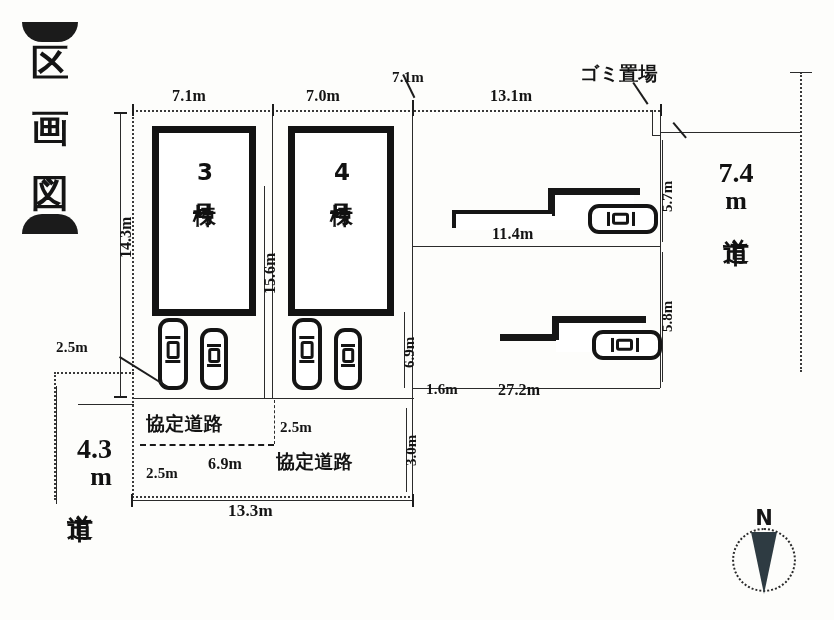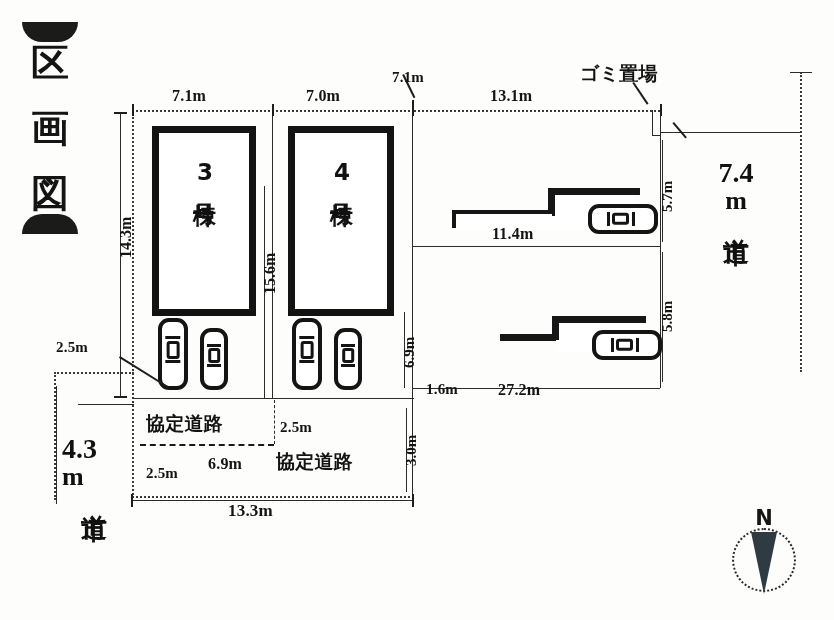--- a/index.html
+++ b/index.html
@@ -230,21 +230,21 @@
   <div class="lbl" style="left:276px;top:452px;font-size:19px;font-family:'DejaVu Sans','Liberation Sans',sans-serif;">協定道路</div>
 
   <div class="lbl" style="left:228px;top:502px;font-size:17px;">13.3m</div>
 
   <div style="position:absolute;left:704px;top:158px;text-align:center;width:64px;">
     <div style="font-size:28px;font-weight:700;line-height:1.05;">7.4</div>
     <div style="font-size:26px;font-weight:700;line-height:1.1;">m</div>
     <div style="font-size:26px;font-weight:700;line-height:1.12;writing-mode:vertical-rl;text-orientation:upright;margin:2px auto 0;font-family:'DejaVu Sans','Liberation Sans',sans-serif;">市道</div>
   </div>
 
-  <div style="position:absolute;left:62px;top:434px;text-align:left;width:64px;">
+  <div style="position:absolute;left:48px;top:434px;text-align:right;width:64px;">
     <div style="font-size:28px;font-weight:700;line-height:1.05;">4.3</div>
     <div style="font-size:26px;font-weight:700;line-height:1.1;">m</div>
     <div style="font-size:26px;font-weight:700;line-height:1.12;writing-mode:vertical-rl;text-orientation:upright;margin:2px auto 0;font-family:'DejaVu Sans','Liberation Sans',sans-serif;">市道</div>
   </div>
 
   <div id="compass">
     <div class="ring"></div>
     <div class="needle"></div>
     <div class="nlbl">N</div>
   </div>

